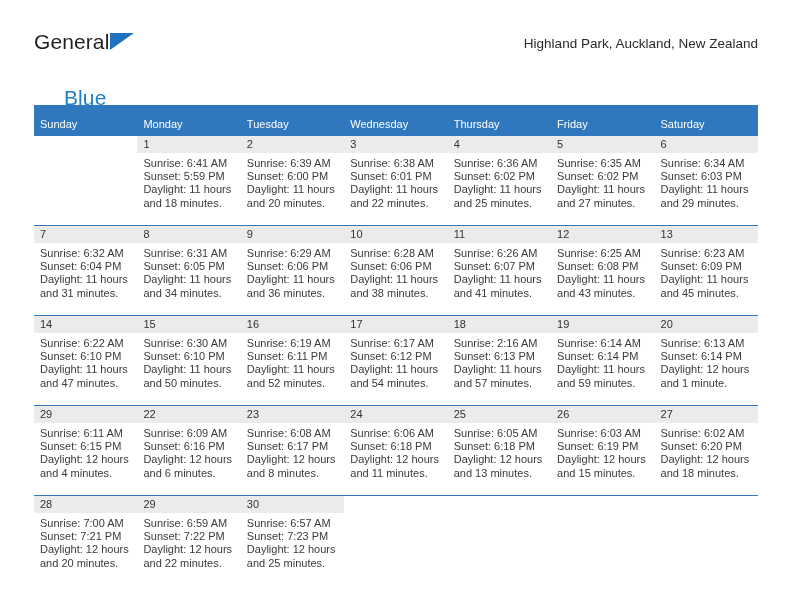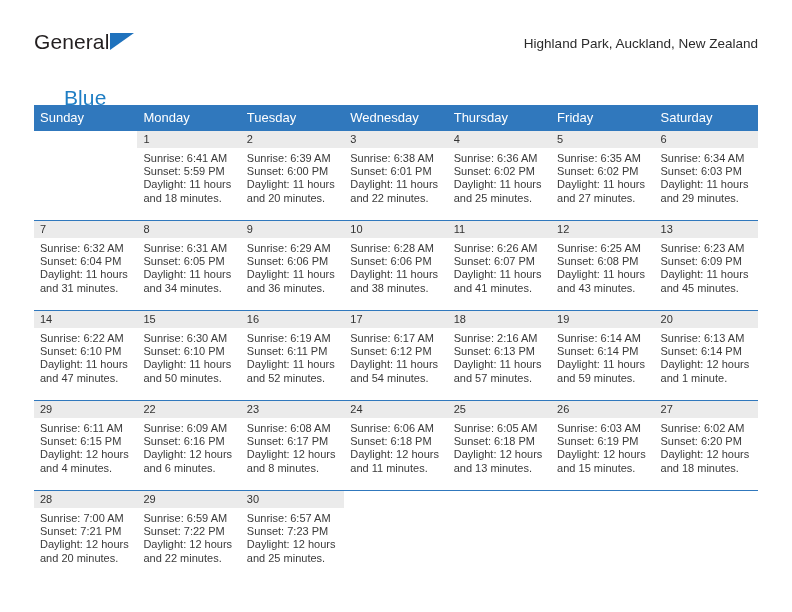--- a/index.html
+++ b/index.html
@@ -90,24 +90,24 @@
     position: absolute;
     left: 34px;
     top: 105px;
     width: 724px;
     border-collapse: collapse;
     table-layout: fixed;
   }
   .calendar th {
     background: #3078bd;
     color: #ffffff;
-    font-size: 13px;
+    font-size: 11px;
     font-weight: normal;
     text-align: left;
-    padding: 5px 0 5px 6px;
+    padding: 13px 0 5px 6px;
     height: 18px;
     box-sizing: border-box;
   }
   .calendar td {
     vertical-align: top;
     padding: 0;
     width: 103.43px;
     border-top: 1px solid #3078bd;
   }
   .calendar tr.week-row td {

